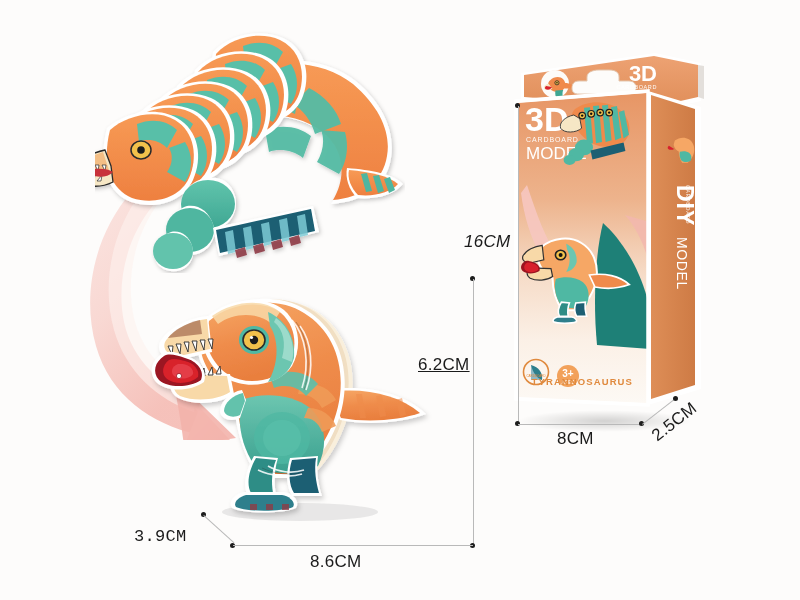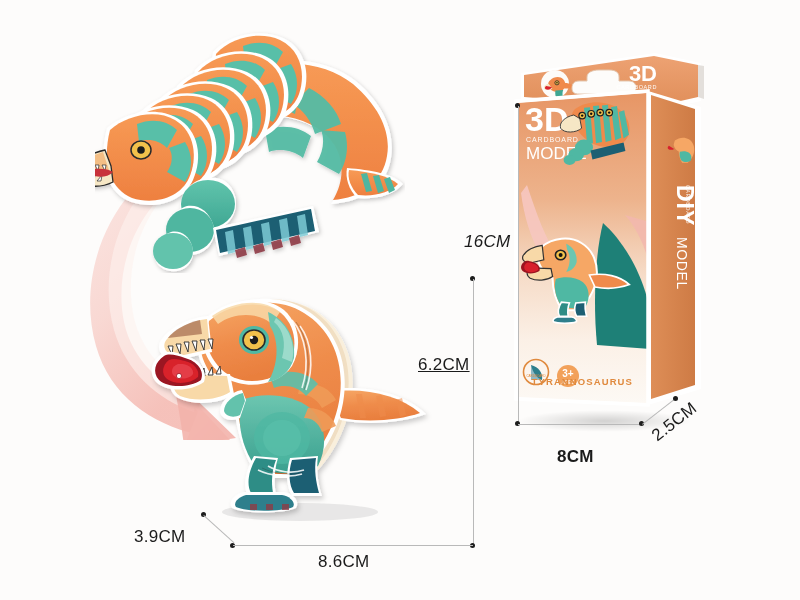--- a/index.html
+++ b/index.html
@@ -595,27 +595,27 @@
   <div class="dim-dot" style="left:515px;top:421px;"></div>
   <div class="dim-label" style="left:464px;top:232px;font-style:italic;">16CM</div>
 
   <div class="dim-dot" style="left:470px;top:276px;"></div>
   <div class="dim-line v" style="left:473px;top:279px;height:266px;"></div>
   <div class="dim-dot" style="left:470px;top:543px;"></div>
   <div class="dim-label" style="left:418px;top:355px;text-decoration:underline;">6.2CM</div>
 
   <div class="dim-dot" style="left:230px;top:543px;"></div>
   <div class="dim-line h" style="left:233px;top:545px;width:240px;"></div>
-  <div class="dim-label" style="left:318px;top:552px;">8.6CM</div>
+  <div class="dim-label" style="left:310px;top:552px;">8.6CM</div>
 
   <div class="dim-dot" style="left:201px;top:512px;"></div>
   <div class="dim-diag" style="left:204px;top:515px;width:41px;transform:rotate(42deg);"></div>
-  <div class="dim-label" style="left:134px;top:527px;">3.9CM</div>
+  <div class="dim-label" style="left:134px;top:527px;font-family:Liberation Mono, monospace;">3.9CM</div>
 
   <div class="dim-line h" style="left:518px;top:424px;width:124px;"></div>
-  <div class="dim-label" style="left:557px;top:447px;font-weight:bold;">8CM</div>
+  <div class="dim-label" style="left:557px;top:429px;">8CM</div>
 
   <div class="dim-dot" style="left:639px;top:421px;"></div>
   <div class="dim-diag" style="left:642px;top:424px;width:44px;transform:rotate(-38deg);"></div>
   <div class="dim-dot" style="left:673px;top:396px;"></div>
   <div class="dim-label" style="left:648px;top:430px;transform:rotate(-38deg);transform-origin:0 0;">2.5CM</div>
 
 </div>
 
 </body></html>

